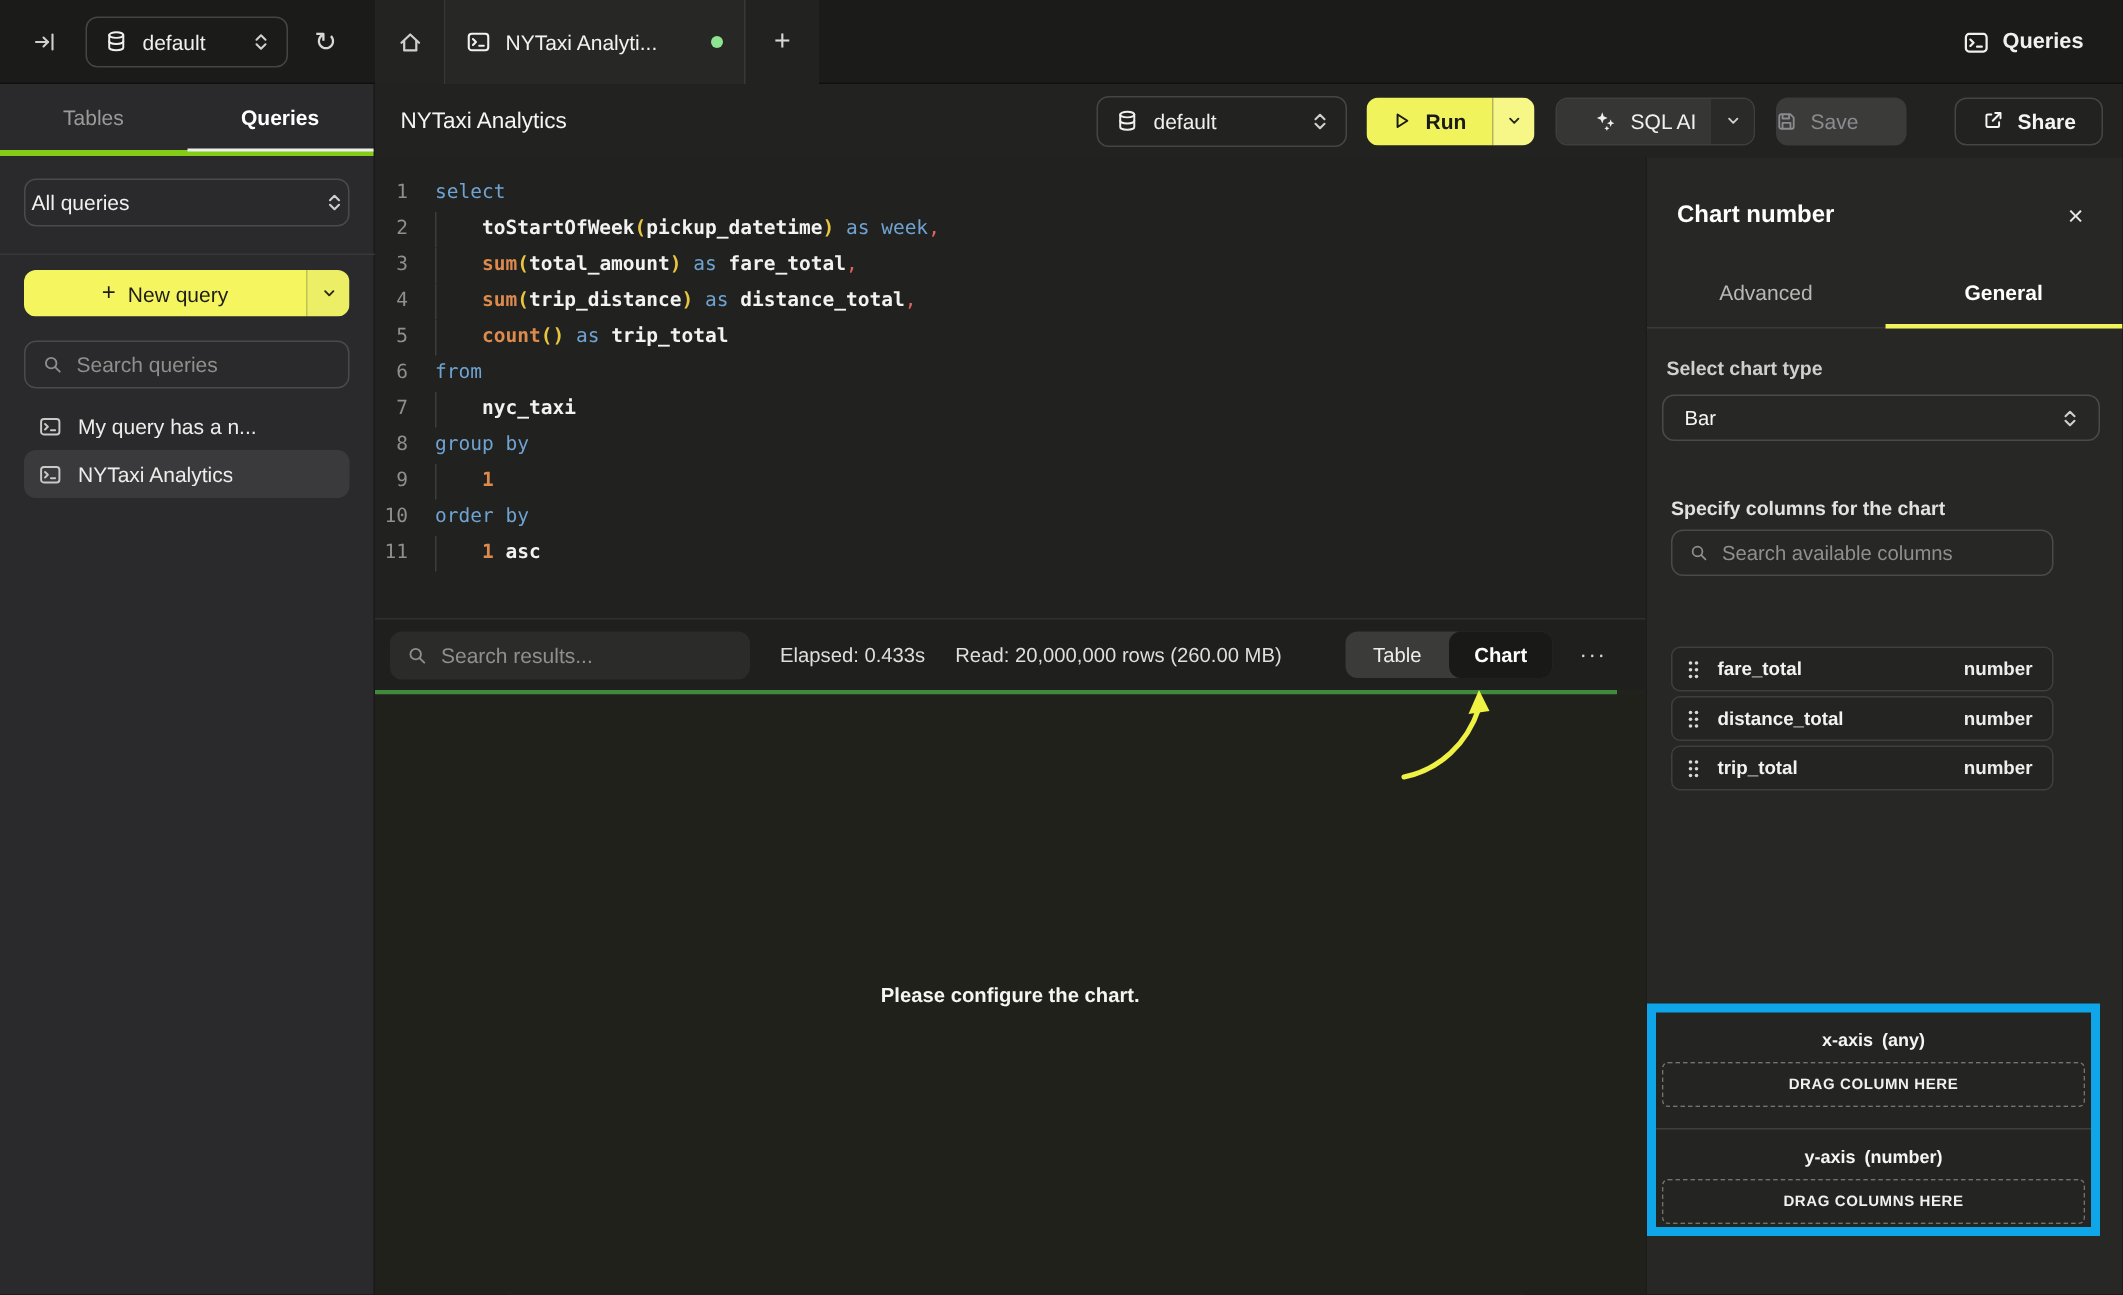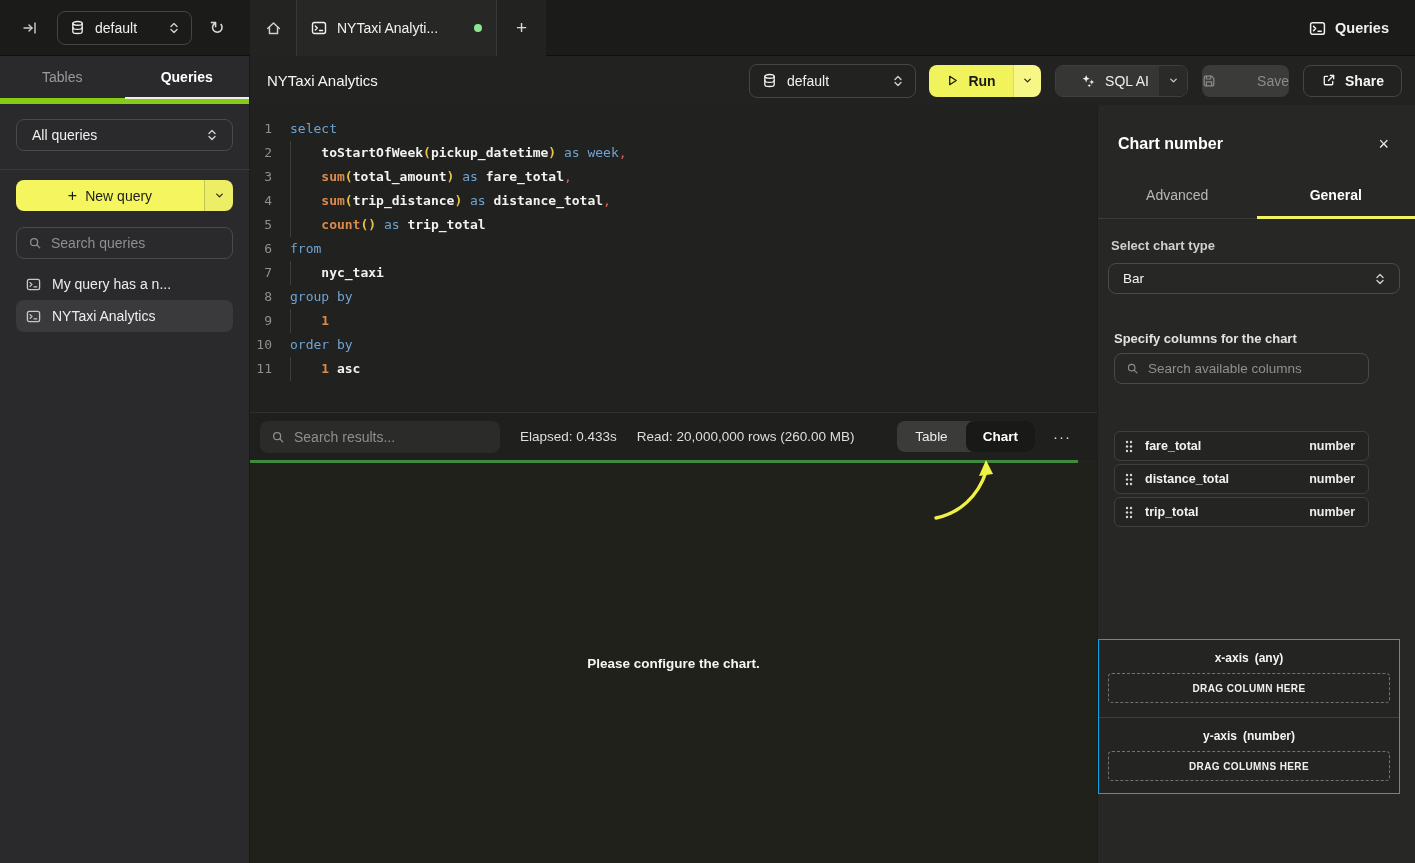--- a/index.html
+++ b/index.html
@@ -23,26 +23,26 @@
   .tab-query { width:200px; height:56px; display:flex; align-items:center; gap:10px; padding:0 14px; background:#272725; border-right:1px solid #383836; color:#f2f2f0; cursor:pointer; }
   .tab-query .dot { width:8px; height:8px; border-radius:50%; background:#8ee591; margin-left:auto; }
   .tab-new { width:49px; height:56px; display:flex; align-items:center; justify-content:center; color:#d8d8d6; font-size:19px; cursor:pointer; }
   .tab-label { font-size:14px; white-space:nowrap; }
 
   .topbar-right { position:absolute; right:26px; top:0; height:56px; display:flex; align-items:center; gap:9px; color:#f0f0ee; cursor:pointer; }
   .topbar-right .tlabel { font-size:14.5px; font-weight:600; }
 
   
   .sidebar { position:absolute; left:0; top:56px; width:250px; height:807px; background:#2a2a2c; border-right:1px solid #19191b; }
-  .side-tabs { height:48px; display:flex; border-bottom:6px solid #84cc16; }
+  .side-tabs { height:48px; display:flex; border-bottom:4px solid #84cc16; }
   .side-tab { flex:1; display:flex; align-items:center; justify-content:center; font-size:14px; color:#9a9a98; cursor:pointer; position:relative; }
   .side-tab.active { color:#ffffff; font-weight:700; }
   .side-tab.active::after { content:""; position:absolute; left:0; right:0; bottom:-1px; height:2px; background:#eeeeec; }
 
-  .filter-select { position:absolute; left:16px; top:63px; width:217px; height:32px; display:flex; align-items:center; padding:0 15px; border:1px solid #4a4a4c; border-radius:8px; color:#f0f0ee; cursor:pointer; }
+  .filter-select { position:absolute; left:16px; top:63px; width:217px; height:32px; display:flex; align-items:center; padding:0 4px; border:1px solid #4a4a4c; border-radius:8px; color:#f0f0ee; cursor:pointer; }
   .filter-select .updown { margin-left:auto; color:#cfcfcd; }
   .side-divider { position:absolute; left:0; top:113px; width:250px; height:1px; background:#37373a; }
 
   .new-query { position:absolute; left:16px; top:124px; width:217px; height:31px; display:flex; border-radius:8px; overflow:hidden; cursor:pointer; }
   .new-query-main { flex:1; background:#f5f65f; color:#1d1d1b; display:flex; align-items:center; justify-content:center; gap:8px; font-size:14px; font-weight:500; }
   .new-query-main .plus { font-size:16px; }
   .new-query-arrow { width:29px; background:#ecee66; border-left:1px solid rgba(0,0,0,0.18); display:flex; align-items:center; justify-content:center; color:#2a2a1a; }
 
   .search-box { display:flex; align-items:center; gap:9px; border:1px solid #4a4a4c; border-radius:8px; padding:0 11px; color:#8f8f8d; }
   .search-box input { flex:1; border:none; outline:none; background:transparent; color:#e8e8e6; font-size:14px; font-family:"Liberation Sans", sans-serif; }
@@ -62,21 +62,21 @@
   .header-actions .db-select { width:167px; margin-right:13px; }
 
   .run-btn { display:flex; height:32px; border-radius:8px; overflow:hidden; margin-right:14px; cursor:pointer; }
   .run-main { width:84px; background:#f1f35c; color:#1a1a18; display:flex; align-items:center; justify-content:center; gap:9px; font-size:14px; font-weight:600; }
   .run-arrow { width:28px; background:#f6f787; border-left:1px solid rgba(0,0,0,0.12); display:flex; align-items:center; justify-content:center; color:#2a2a1a; }
 
   .sqlai-btn { display:flex; height:32px; border-radius:8px; overflow:hidden; border:1px solid #3f3f3d; margin-right:14px; cursor:pointer; }
   .sqlai-main { width:103px; background:#363634; color:#f0f0ee; display:flex; align-items:center; justify-content:center; gap:9px; font-size:14px;padding-left:15px; }
   .sqlai-arrow { width:28px; background:#2a2a28; display:flex; align-items:center; justify-content:center; color:#cfcfcd; }
 
-  .save-btn { width:87px; height:32px; border-radius:8px; background:#3b3b39; color:#8b8b90; display:flex; align-items:center; justify-content:space-between; gap:9px; font-size:14px; margin-right:14px; cursor:default; }
+  .save-btn { width:87px; height:32px; border-radius:8px; background:#3b3b39; color:#8b8b90; display:flex; align-items:center; justify-content:flex-start; gap:9px; font-size:14px; margin-right:32px; cursor:default; }
   .share-btn { width:99px; height:32px; border-radius:8px; border:1px solid #454543; color:#f5f5f3; display:flex; align-items:center; justify-content:center; gap:9px; font-size:14px; font-weight:600; cursor:pointer; }
 
   
   .editor { position:absolute; left:250px; top:105px; width:847px; height:307px; background:#21211f; padding-top:12px; font-family:"DejaVu Sans Mono", monospace; font-size:13px; cursor:text; }
   .code-line { display:flex; height:24px; line-height:24px; }
   .ln { width:22px; text-align:right; color:#8f8f8d; flex:none; }
   .code-text { padding-left:18px; white-space:pre; }
   .tok-kw { color:#6fa3d2; }
   .tok-id { color:#f2f2f0; font-weight:700; }
   .tok-fn { color:#dd8a4e; font-weight:700; }
@@ -120,21 +120,21 @@
 
   .lbl-columns { left:16px; top:226px; color:#e2e2e0; font-weight:700; }
   .panel-search { position:absolute; left:16px; top:248px; width:255px; height:31px; }
   .panel-search input { font-size:13.5px; }
 
   .col-row { position:absolute; left:16px; width:255px; height:30px; display:flex; align-items:center; gap:12px; padding:0 13px 0 10px; border:1px solid #3f3f3d; border-radius:6px; background:#242422; cursor:grab; }
   .col-name { font-size:12.5px; font-weight:700; color:#f2f2f0; }
   .col-type { margin-left:auto; font-size:12.5px; font-weight:600; color:#ededeb; }
   .drag-dots { color:#d8d8d6; }
 
-  .axes-box { position:absolute; left:0; top:534px; width:302px; height:155px; border:1px solid #0ea5e9; background:#242422; }
+  .axes-box { position:absolute; left:0; top:564px; width:302px; height:155px; border:6px solid #0ea5e9; background:#242422; }
   .axis-section { height:77px; display:flex; flex-direction:column; align-items:center; }
   .axis-section + .axis-section { border-top:1px solid #3e3e3c; height:78px; }
   .axis-title { margin-top:11px; font-size:12px; color:#f5f5f3; }
   .axis-name { font-weight:700; }
   .axis-constraint { font-weight:600; margin-left:6px; }
   .drop-zone { margin-top:8px; width:282px; height:30px; border:1px dashed #73736f; border-radius:4px; display:flex; align-items:center; justify-content:center; font-size:10px; font-weight:700; letter-spacing:0.4px; color:#f0f0ee; cursor:pointer; }
 </style>
 </head>
 <body>
 

